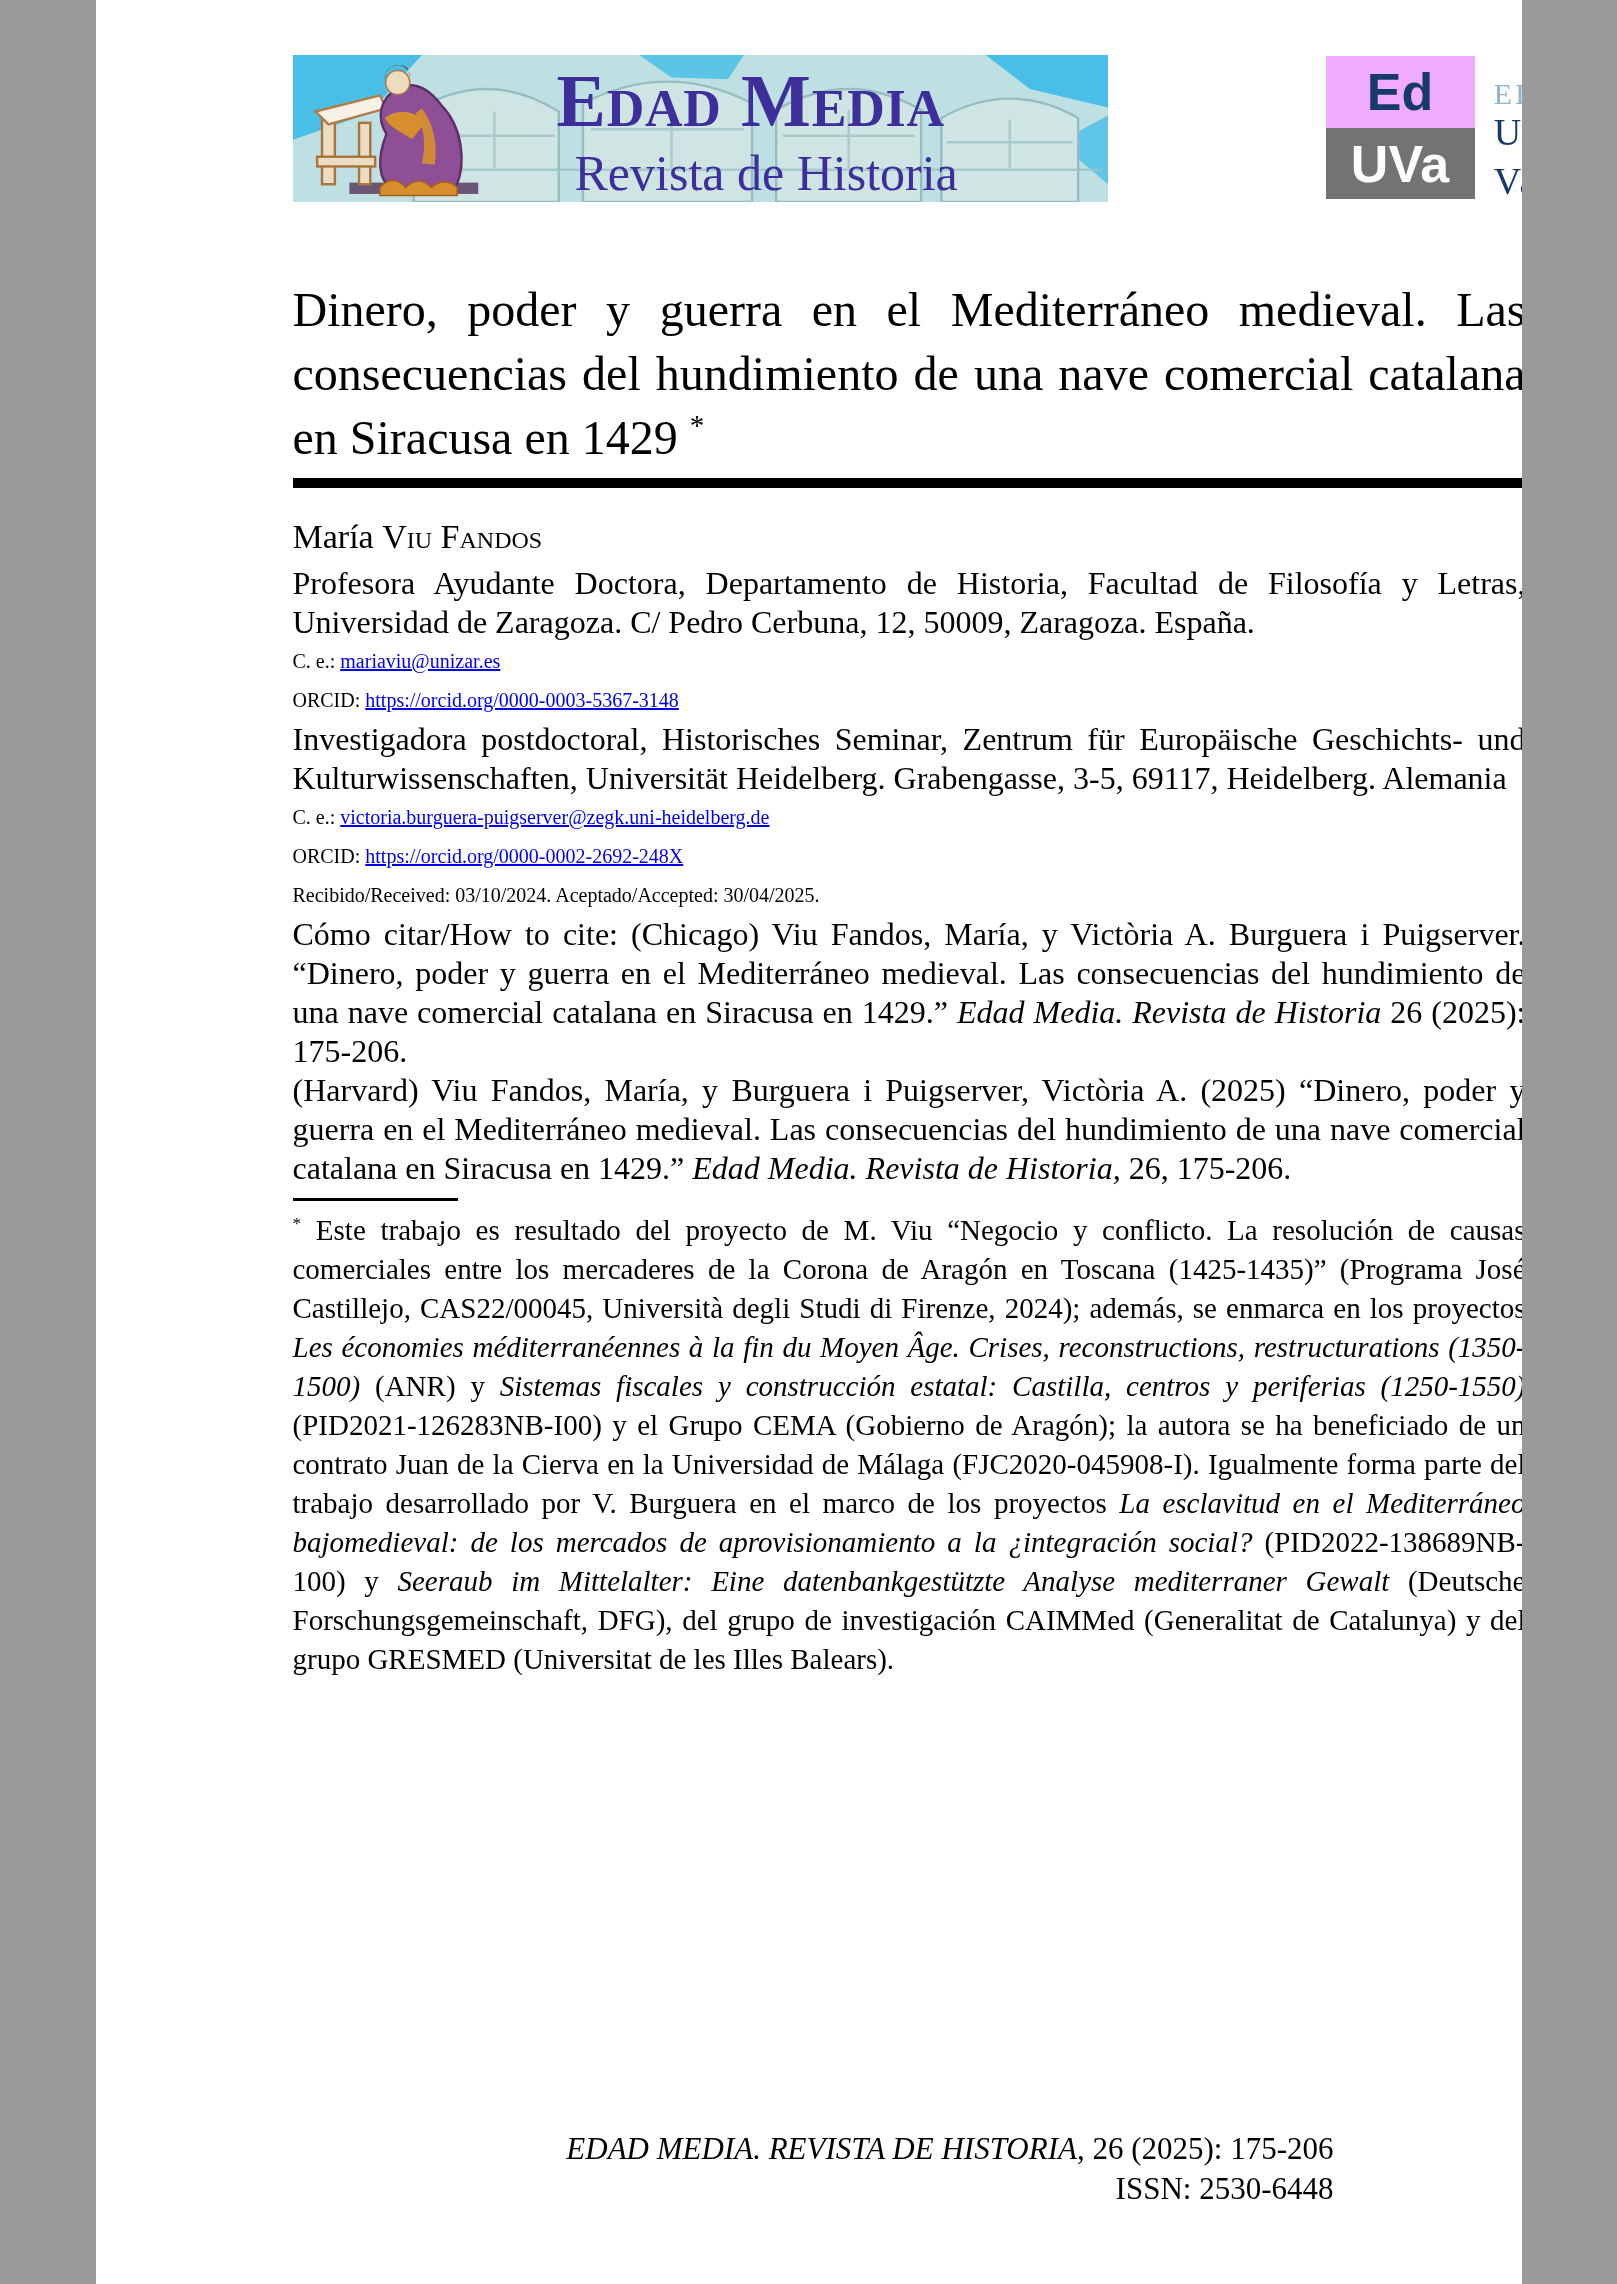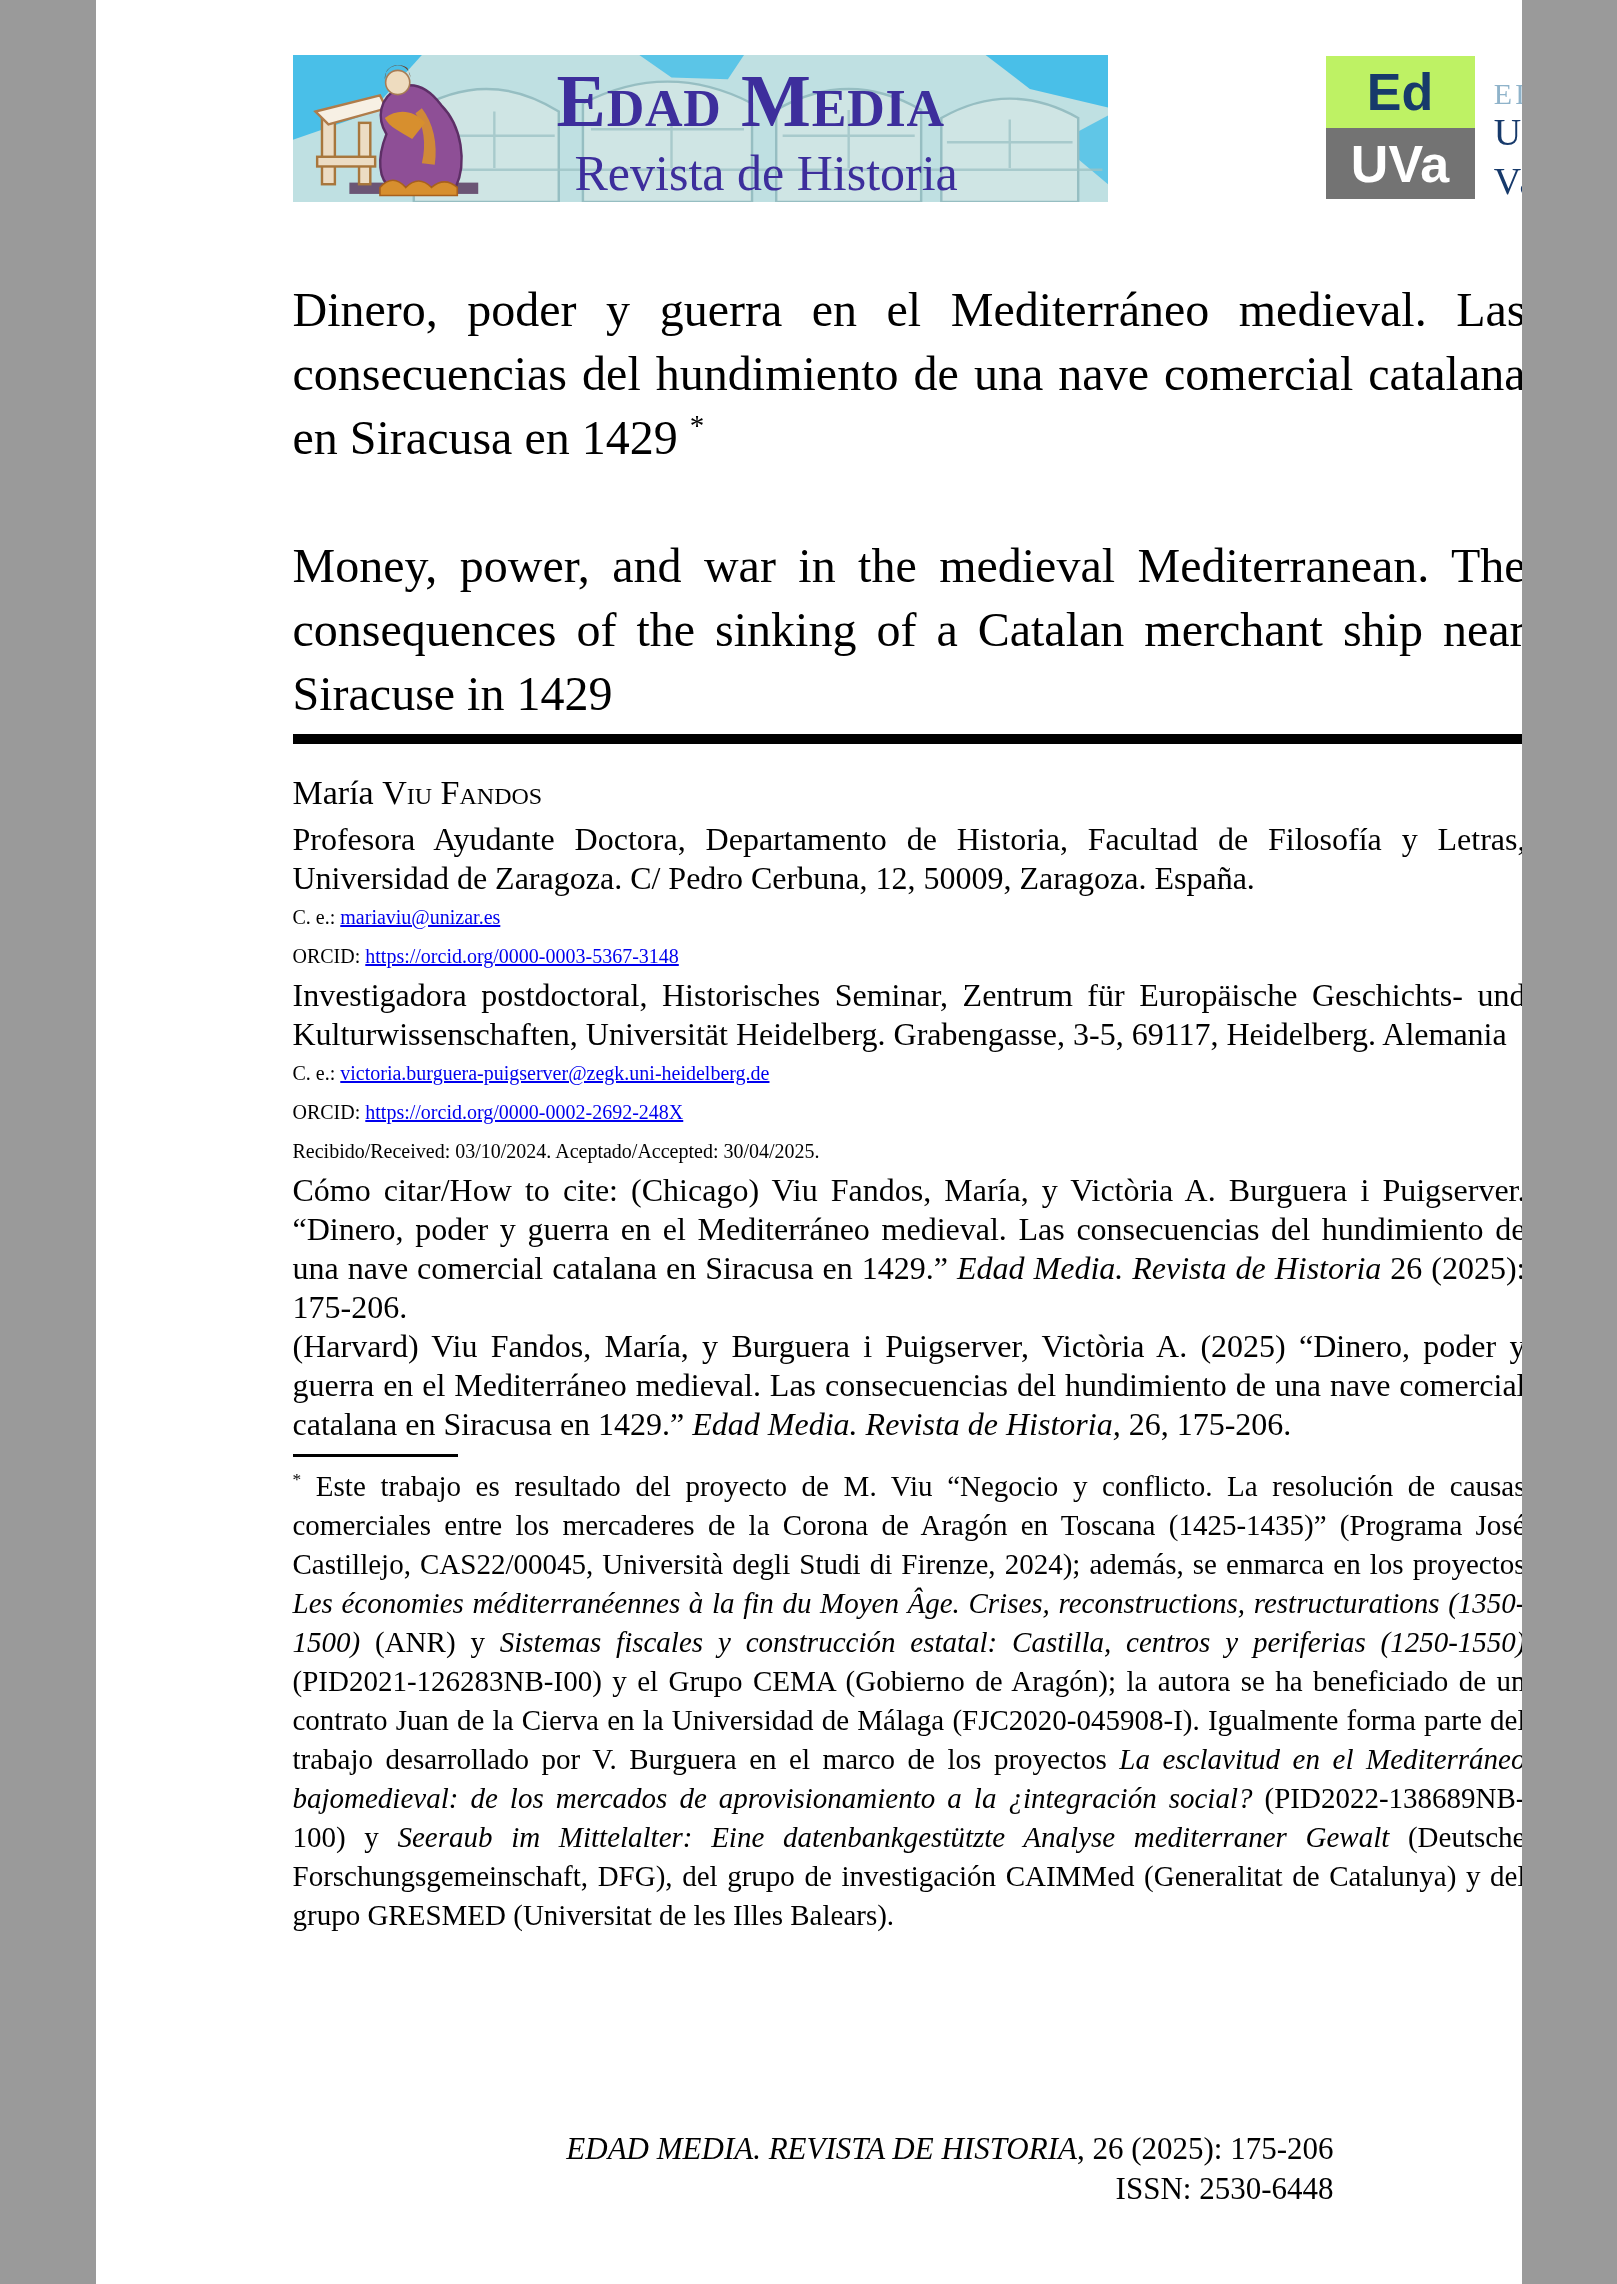--- a/index.html
+++ b/index.html
@@ -13,21 +13,21 @@
   .banner-title{
     position:absolute;left:264px;top:6.4px;font-weight:700;font-variant:small-caps;
     font-size:74px;line-height:81px;color:#3d2e9c;letter-spacing:0.8px;white-space:nowrap;
   }
   .banner-sub{
     position:absolute;left:282px;top:92px;font-size:50px;line-height:52px;color:#3d2e9c;white-space:nowrap;
   }
   
   .uva{position:absolute;left:1230px;top:56px;display:flex;align-items:flex-start;}
   .uva-square{width:149px;height:143px;font-family:"Liberation Sans",sans-serif;font-weight:bold;flex:none;}
-  .uva-top{height:72px;background:#bef264;color:#173a6b;font-size:52px;display:flex;align-items:center;justify-content:center;}
+  .uva-top{height:72px;background:#f0abfc;color:#173a6b;font-size:52px;display:flex;align-items:center;justify-content:center;}
   .uva-bottom{height:71px;background:#737373;color:#ffffff;font-size:52px;display:flex;align-items:center;justify-content:center;}
   .uva-text{margin-left:19.3px;padding-top:19.3px;white-space:nowrap;}
   .uva-l1{color:#8fb3ca;font-size:30px;letter-spacing:3.2px;line-height:37px;}
   .uva-l2,.uva-l3{color:#173a6b;font-size:38px;letter-spacing:2.4px;line-height:41px;}
   .uva-de{font-size:15px;font-style:italic;vertical-align:16px;letter-spacing:0;margin:0 -2.4px;}
   
   .main{position:absolute;left:197px;top:278px;width:1233px;}
   h1,h2{margin:0;font-weight:normal;font-size:48px;line-height:64px;text-align:justify;}
   h2{margin-top:64px;}
   .sup-star{font-size:29px;vertical-align:19.3px;line-height:0;}
@@ -94,21 +94,20 @@
       <div class="uva-l1">EDICIONES</div>
       <div class="uva-l2">Universidad</div>
       <div class="uva-l3"><span>Valla</span><span class="uva-de">de</span><span>dolid</span></div>
     </div>
   </div>
 
   <div class="main">
 
     <h1><span>Dinero, poder y guerra en el Mediterráneo medieval. Las consecuencias del hundimiento de una nave comercial catalana en Siracusa en 1429 </span><sup class="sup-star">*</sup></h1>
 
-    <h2>Money, power, and war in the medieval Mediterranean. The consequences of the sinking of a Catalan merchant ship near Siracuse in 1429</h2>
 
     <div class="rule"></div>
 
     <p class="author-name"><span>María </span><span class="sc">Viu Fandos</span></p>
     <p class="body">Profesora Ayudante Doctora, Departamento de Historia, Facultad de Filosofía y Letras, Universidad de Zaragoza. C/ Pedro Cerbuna, 12, 50009, Zaragoza. España.</p>
     <p class="line"><span>C. e.: </span><a class="link">mariaviu@unizar.es</a></p>
     <p class="line"><span>ORCID: </span><a class="link">https://orcid.org/0000-0003-5367-3148</a></p>
 
     <p class="body">Investigadora postdoctoral, Historisches Seminar, Zentrum für Europäische Geschichts- und Kulturwissenschaften, Universität Heidelberg. Grabengasse, 3-5, 69117, Heidelberg. Alemania</p>
     <p class="line"><span>C. e.: </span><a class="link">victoria.burguera-puigserver@zegk.uni-heidelberg.de</a></p>

